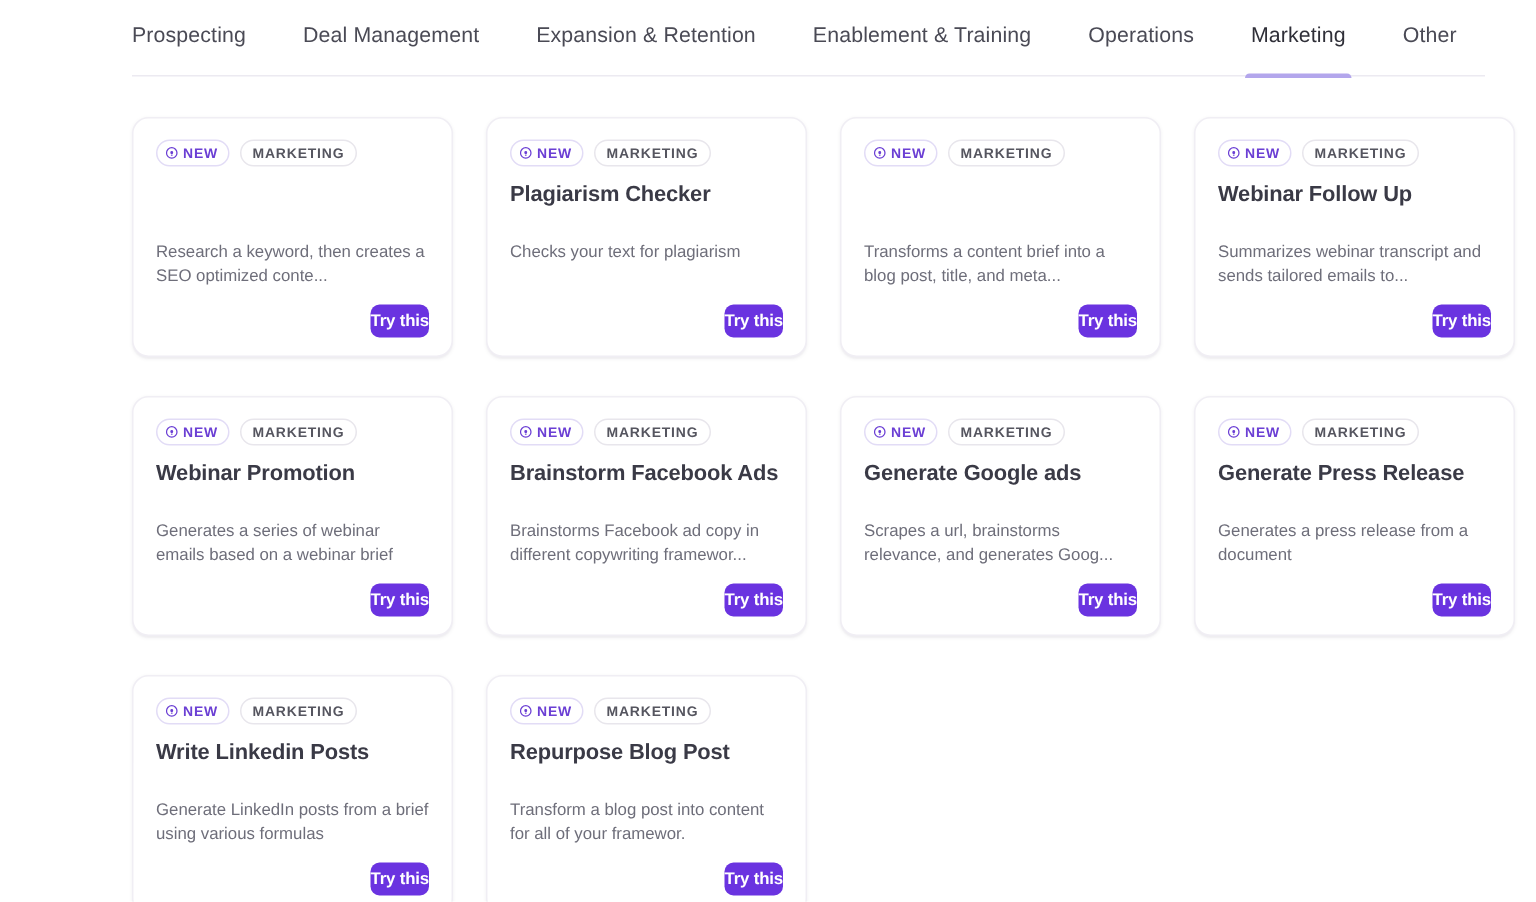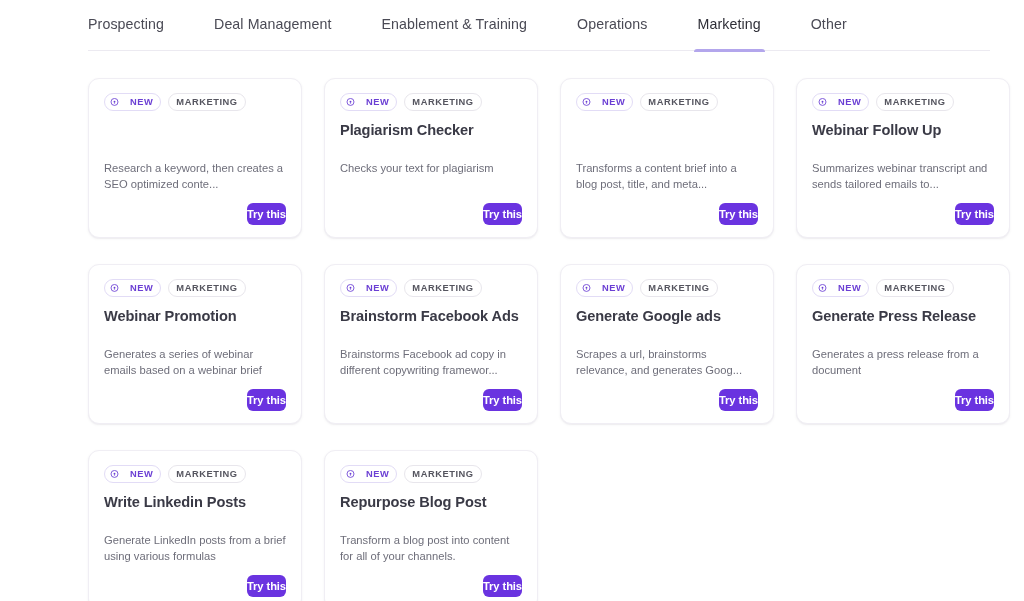--- a/index.html
+++ b/index.html
@@ -19,21 +19,21 @@
     background: #ffffff;
   }
 
   
   .tabbar {
     position: relative;
     margin: 0 34px 0 88px;
     height: 51px;
     display: flex;
     align-items: flex-start;
-    gap: 12px;
+    gap: 0;
     border-bottom: 1px solid #eceaf1;
   }
 
   .tab {
     position: relative;
     padding: 14px 0 0 0;
     margin-right: 38px;
     font-size: 14.2px;
     line-height: 20px;
     color: #4a4a55;
@@ -85,21 +85,21 @@
   .badges {
     display: flex;
     align-items: center;
     gap: 7px;
     height: 18px;
   }
 
   .badge {
     display: inline-flex;
     align-items: center;
-    gap: 11px;
+    gap: 3px;
     height: 18px;
     padding: 0 7px;
     border-radius: 9px;
     font-size: 9.3px;
     letter-spacing: .55px;
     font-weight: 700;
     white-space: nowrap;
   }
 
   .badge-new {
@@ -168,20 +168,21 @@
   }
 </style>
 </head>
 <body>
 
 <div class="page">
 
   <nav class="tabbar" id="tabbar">
       <div class="tab"><span>Prospecting</span></div>
       <div class="tab"><span>Deal Management</span></div>
+      <div class="tab"><span>Expansion &amp; Retention</span></div>
       <div class="tab"><span>Enablement &amp; Training</span></div>
       <div class="tab"><span>Operations</span></div>
       <div class="tab active"><span>Marketing</span><span class="tab-underline"></span></div>
       <div class="tab"><span>Other</span></div>
     </nav>
 
   <div class="grid" id="grid">
       <div class="card">
         <div class="badges">
           <span class="badge badge-new">
@@ -388,20 +389,20 @@
                 <rect x="6.9" y="9.2" width="2.2" height="1.1" rx=".5" fill="#6b3fd4"></rect>
               </svg>
             </span>
             <span>NEW</span>
           </span>
           <span class="badge badge-cat">
             <span>MARKETING</span>
           </span>
         </div>
         <div class="card-title">Repurpose Blog Post</div>
-        <div class="card-desc">Transform a blog post into content for all of your channels.</div>
+        <div class="card-desc">Transform a blog post into content for all of your framewor.</div>
         <div class="card-foot">
           <button class="try-btn">Try this</button>
         </div>
       </div>
     </div>
 
 </div>
 
 </body></html>

